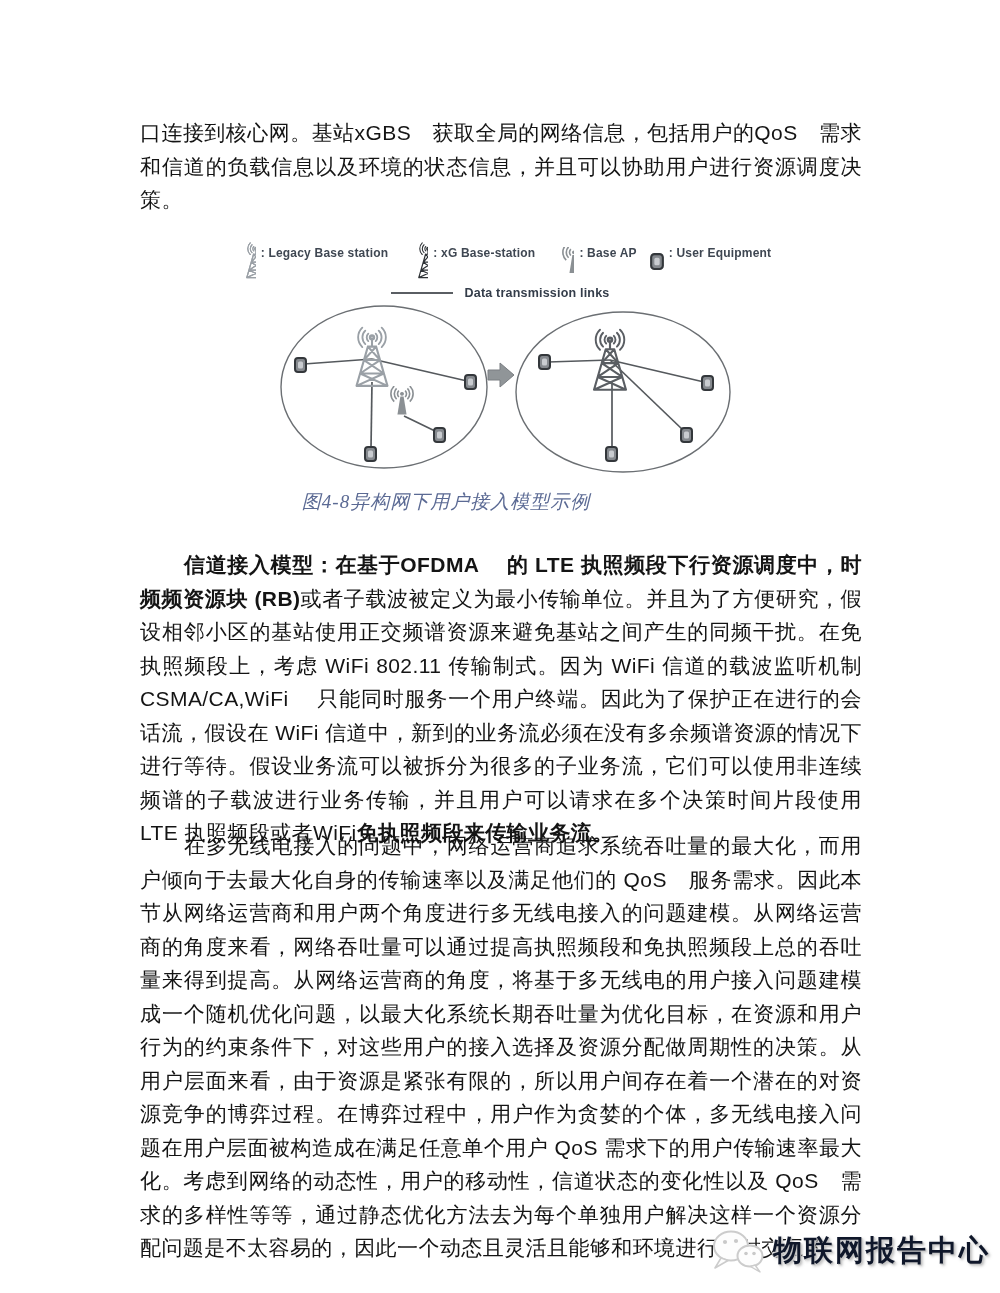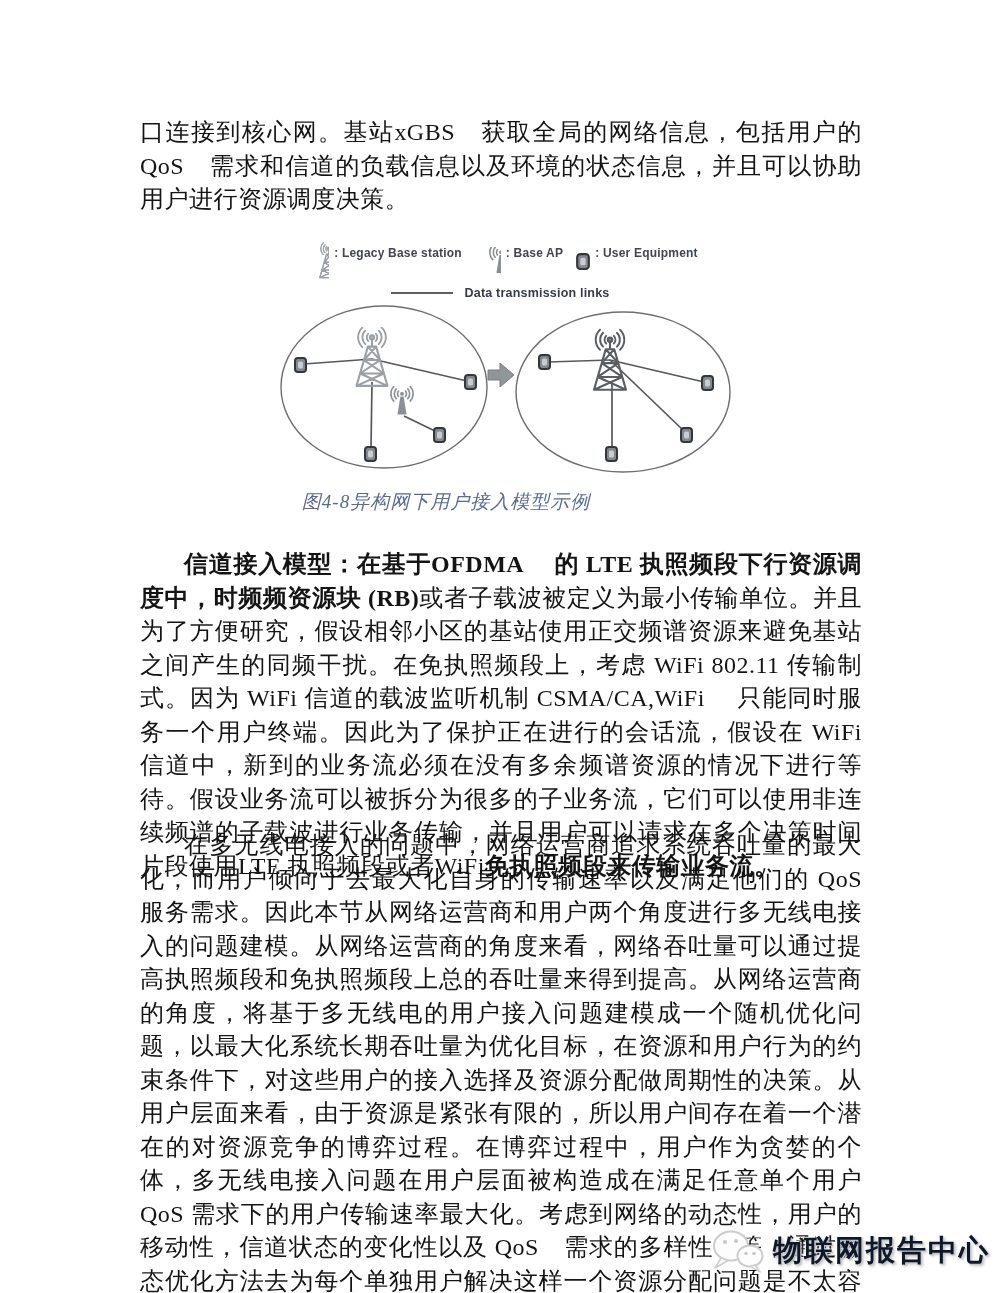--- a/index.html
+++ b/index.html
@@ -3,23 +3,23 @@
 <meta charset="utf-8">
 <style>
   html,body{margin:0;padding:0;}
   body{
     width:1000px;height:1293px;background:#ffffff;position:relative;overflow:hidden;
     font-family:"Liberation Sans","DejaVu Sans",sans-serif;color:#151515;
   }
   .page{position:absolute;inset:0;}
   .para{
     position:absolute;left:140px;width:722px;margin:0;
-    font-size:24px;line-height:33.5px;text-align:justify;
+    font-size:21px;line-height:33.5px;text-align:justify;
     color:#141414;letter-spacing:.02em;
-    font-family:Liberation Serif, serif;
+    font-family:Liberation Sans, sans-serif;
   }
   .para b{font-weight:bold;}
   .para.indent{text-indent:44px;}
   #intro-para{top:116px;}
   #channel-para{top:548px;}
   #radio-para{top:829px;}
 
   
   .figure{position:absolute;left:250px;top:240px;width:500px;}
   .legend-row{
@@ -95,20 +95,28 @@
             <g stroke="#9aa0a6">
               <use href="#sym-tower" style="--c:#9aa0a6"></use>
             </g>
              <g stroke="#9aa0a6" fill="#9aa0a6">
               <use href="#sym-tower"></use>
             </g>
           </svg>
         <span class="lbl">: Legacy Base station</span>
       </div>
       <div class="legend-item">
+        <svg width="27" height="40" viewBox="-22 0 44 62">
+             <g stroke="#2f3337" fill="#2f3337">
+              <use href="#sym-tower"></use>
+            </g>
+          </svg>
+        <span class="lbl">: xG Base-station</span>
+      </div>
+      <div class="legend-item">
         <svg width="26" height="34" viewBox="-12 0 24 26">
              <g stroke="#8b9094" fill="#8b9094">
               <use href="#sym-wifi"></use>
             </g>
           </svg>
         <span class="lbl">: Base AP</span>
       </div>
       <div class="legend-item">
         <svg width="14" height="17" viewBox="0 0 13 16">
              <use href="#sym-ue"></use>

